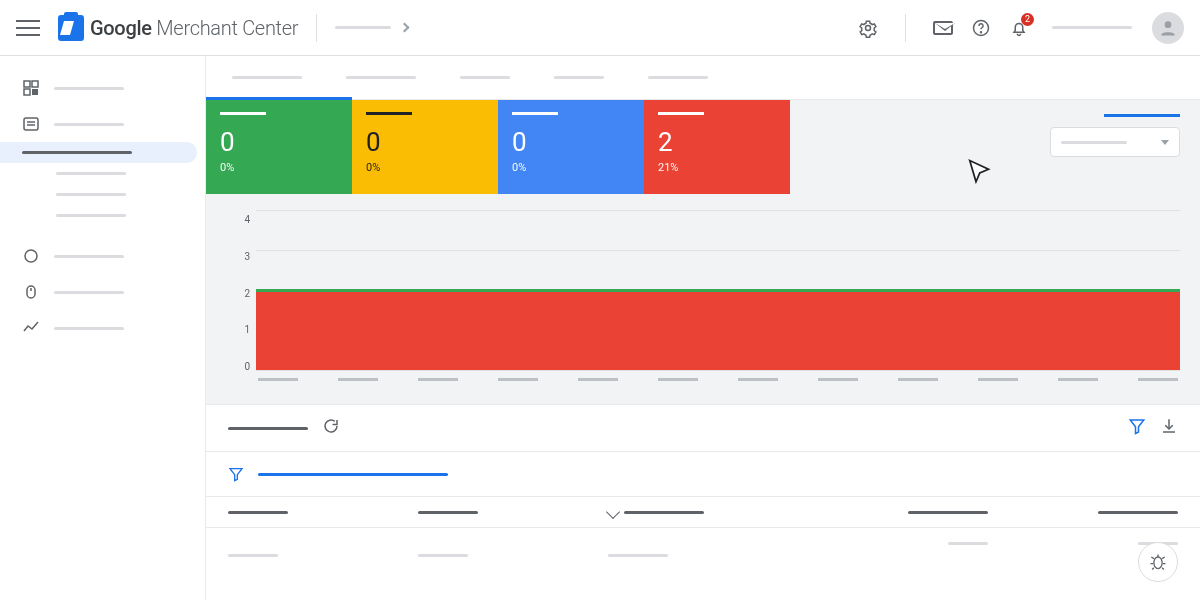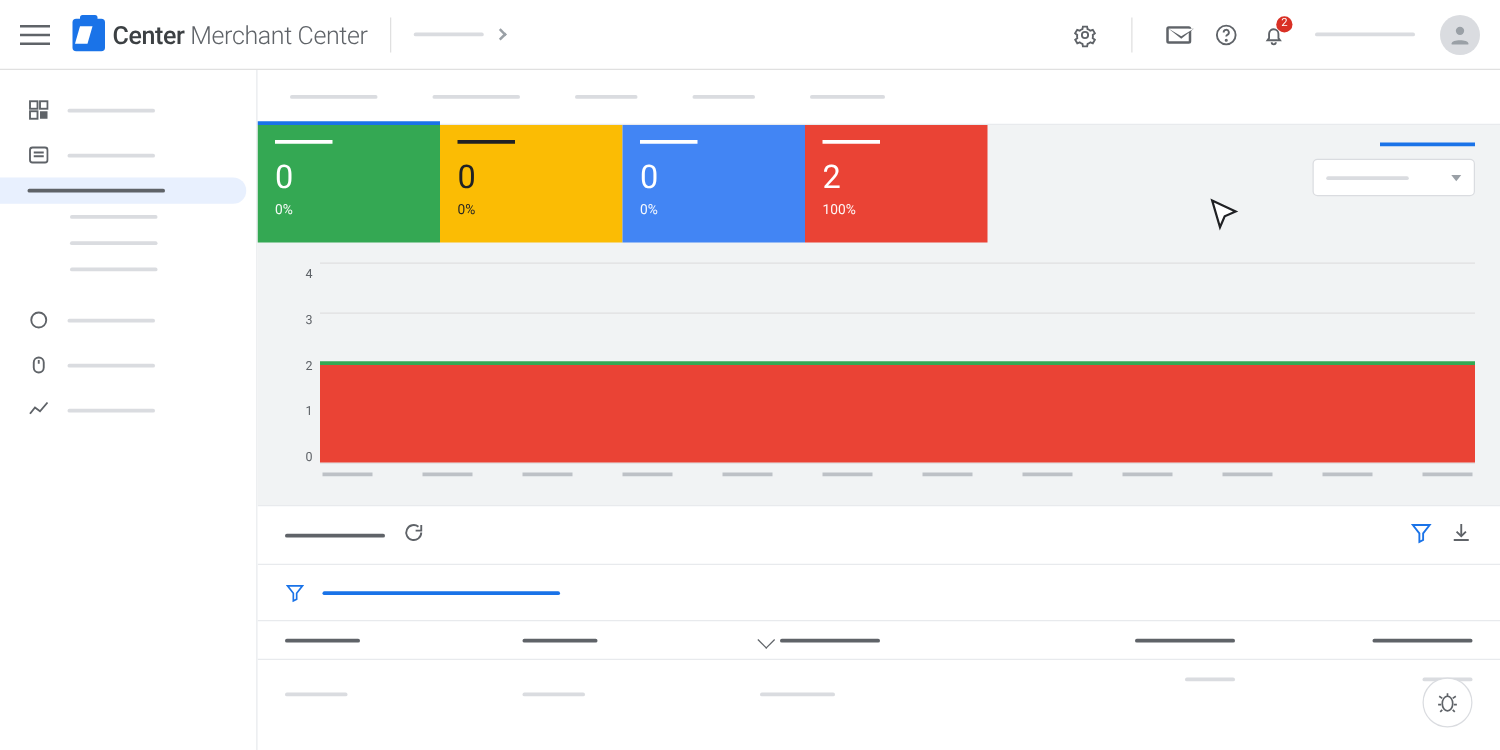--- a/index.html
+++ b/index.html
@@ -95,21 +95,21 @@
 
 <div class="header">
   <div class="hamburger">
       <span></span>
       <span></span>
       <span></span>
     </div>
   <div class="logo-wrap">
     <div class="logo-badge"></div>
     <div class="logo-text">
-      <b>Center</b>
+      <b>Google</b>
       <span>Merchant Center</span>
     </div>
   </div>
   <div class="vsep"></div>
   <div class="crumb">
     <span class="ph" style="width:56px;height:3px;"></span>
     <span class="chev"></span>
   </div>
   <div class="header-spacer"></div>
   <div class="hicon gear">
@@ -231,21 +231,21 @@
             <div class="pct">0%</div>
           </div>
           <div class="card c-blue">
             <span class="label"></span>
             <div class="val">0</div>
             <div class="pct">0%</div>
           </div>
           <div class="card c-red">
             <span class="label"></span>
             <div class="val">2</div>
-            <div class="pct">100%</div>
+            <div class="pct">21%</div>
           </div>
         </div>
 
       <div class="topright">
         <span class="ph-blue"></span>
         <div class="dropdown">
           <span class="ph" style="width:66px;height:3px;"></span>
           <span class="caret"></span>
         </div>
       </div>

